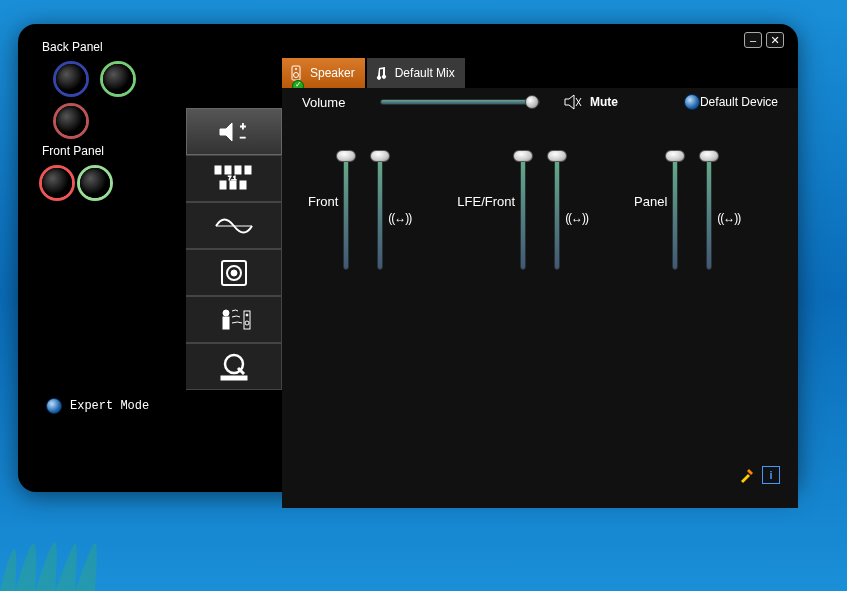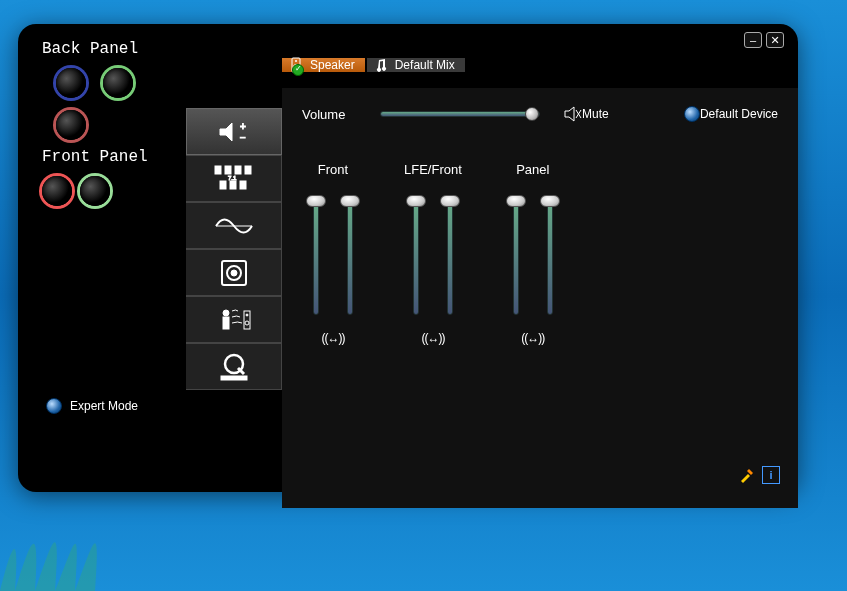--- a/index.html
+++ b/index.html
@@ -47,23 +47,22 @@
     line-height: 1;
     cursor: pointer;
   }
   .left-panel {
     float: left;
     width: 140px;
     padding-top: 6px;
     padding-left: 14px;
   }
   .panel-label {
-    font-size: 16px;
+    font-size: 12px;
     margin-bottom: 6px;
-    font-family: Liberation Mono, monospace;
   }
   .jack {
     width: 30px; height: 30px;
     border-radius: 50%;
     background: radial-gradient(circle at 35% 35%, #555 0%, #000 60%);
     margin: 4px 0 8px 14px;
     display: inline-block;
     vertical-align: middle;
   }
   .jack.blue  { box-shadow: 0 0 0 3px #34a, inset 0 0 4px #000; }
@@ -72,20 +71,21 @@
   .jack.pink  { box-shadow: 0 0 0 3px #e55, inset 0 0 4px #000; }
   .jack.lime  { box-shadow: 0 0 0 3px #9d9, inset 0 0 4px #000; }
   .jack-row { display: flex; gap: 8px; padding-left:0; }
   .jack-row .jack { margin-left: 0; }
 
   .expert-mode {
     position: absolute;
     left: 28px; bottom: 78px;
     display: flex; align-items: center; gap: 8px;
     cursor: pointer;
+    font-family: Liberation Mono, monospace;
   }
   .blue-orb {
     width: 16px; height: 16px;
     border-radius: 50%;
     background: radial-gradient(circle at 35% 35%, #bdf 0%, #26a 60%, #036 100%);
     border: 1px solid #036;
   }
 
   .content-area {
     position: absolute;
@@ -113,21 +113,21 @@
     border: 1px solid #666;
   }
   .side-tab svg { fill: #fff; stroke: #fff; }
 
   .top-tabs {
     display: flex;
     gap: 2px;
     margin-left: 96px;
   }
   .top-tab {
-    height: 14px;
+    height: 30px;
     padding: 0 10px 0 6px;
     background: #3a3a3a;
     display: flex; align-items: center; gap: 6px;
     font-size: 12px;
     cursor: pointer;
     position: relative;
     white-space: nowrap;
   }
   .top-tab.active {
     background: linear-gradient(180deg,#d87a2a,#b85a0a);
@@ -150,21 +150,21 @@
     color: #fff;
     position: absolute;
     top: -1px; left: 2px;
   }
 
   .main-pane {
     position: absolute;
     left: 96px; top: 30px;
     width: 516px; height: 420px;
     background: #111;
-    padding: 18px 20px;
+    padding: 6px 20px;
   }
   .volume-row {
     display: flex; align-items: center; gap: 18px;
     margin-bottom: 40px;
   }
   .volume-label { width: 60px; font-size: 13px; }
   .volume-track {
     flex: 0 0 160px;
     height: 6px;
     background: linear-gradient(180deg,#6a8,#457);
@@ -174,34 +174,34 @@
   }
   .volume-thumb {
     position: absolute;
     right: 0px; top: -5px;
     width: 14px; height: 14px;
     border-radius: 50%;
     background: radial-gradient(circle at 35% 35%, #fff, #bbb 60%, #777);
     border: 1px solid #444;
     cursor: pointer;
   }
-  .mute-wrap { display: flex; align-items: center; margin-left: 6px; cursor: pointer; }
+  .mute-wrap { display: flex; align-items: center; gap: 8px; margin-left: 6px; cursor: pointer; font-weight: bold; }
   .mute-icon { width: 18px; height: 16px; }
   .default-device {
     display: flex; align-items: center; 
     cursor: pointer;
     margin-left: auto;
   }
 
   .channels {
     display: flex;
     gap: 46px;
     margin-left: 6px;
   }
-  .channel { display:flex; flex-direction:column; align-items:center; }
+  .channel { display:flex; align-items:center; }
   .ch-label { font-size:13px; margin-bottom:18px; }
   .slider-pair { display:flex; gap:18px; }
   .vslider { position: relative; width: 16px; height: 120px; cursor: pointer; }
   .vtrack {
     position: absolute; left: 50%; transform: translateX(-50%);
     top: 8px; bottom: 0;
     width: 6px;
     background: linear-gradient(180deg,#6a8,#457);
     border-radius: 3px;
     border: 1px solid #233;

